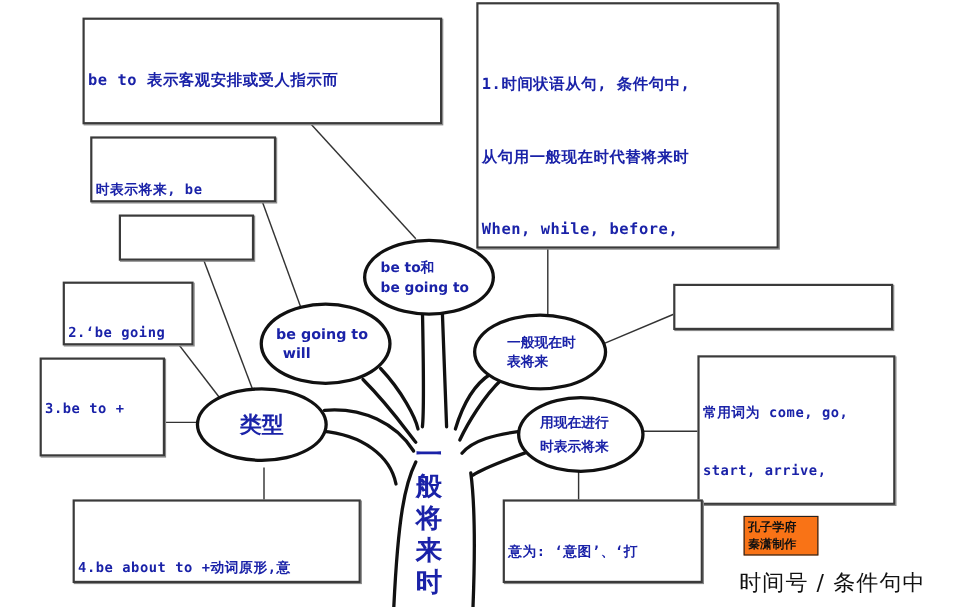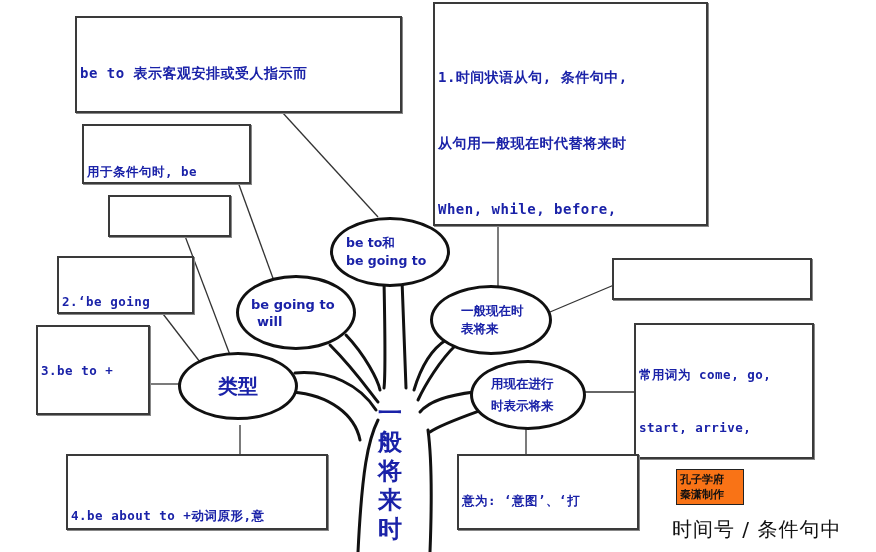--- a/index.html
+++ b/index.html
@@ -95,31 +95,31 @@
   </svg>
 
   <div class="box" style="left:75px;top:16px;width:327px;height:97px;font-size:14px;line-height:22px;">
     <span class="line">be to 表示客观安排或受人指示而</span>
     
     
     
   </div>
 
   <div class="box" style="left:82px;top:124px;width:169px;height:60px;line-height:18px;font-size:12.5px;padding-top:1px;">
-    <span class="line">用于条件句时, be</span>
+    <span class="line">时表示将来, be</span>
     
     
   </div>
 
   <div class="box" style="left:108px;top:195px;width:123px;height:42px;line-height:18px;font-size:12.5px;padding-top:1px;">
     <span class="line">1.will/shall</span>
     
   </div>
 
-  <div class="box" style="left:57px;top:256px;width:137px;height:58px;line-height:17px;font-size:12.5px;padding-top:1px;">
+  <div class="box" style="left:57px;top:256px;width:119px;height:58px;line-height:17px;font-size:12.5px;padding-top:1px;">
     <span class="line">2.‘be going</span>
     
     
   </div>
 
   <div class="box" style="left:36px;top:325px;width:114px;height:90px;line-height:17px;font-size:12.5px;padding-top:1px;">
     <span class="line">3.be to +</span>
     <span class="line">动词原形,按</span>
     
     

